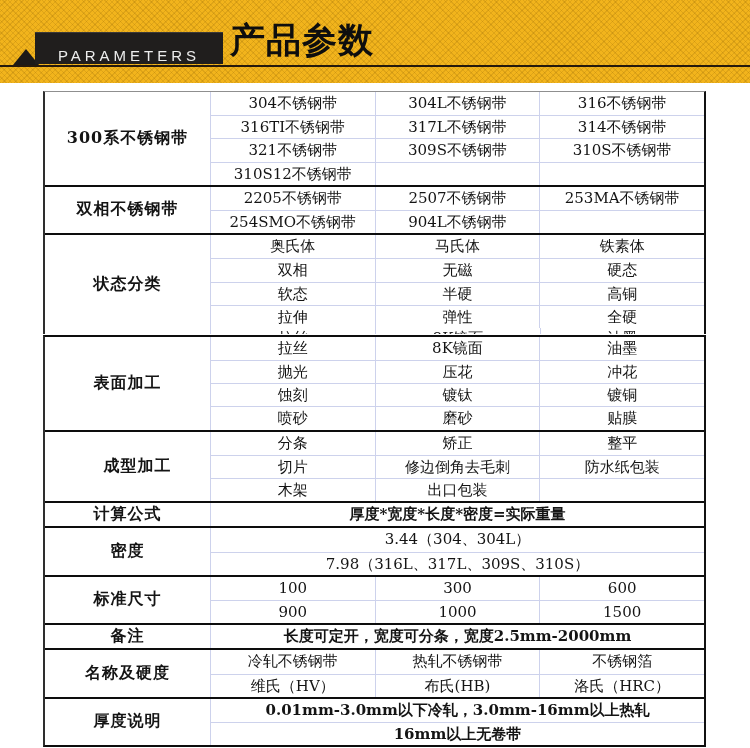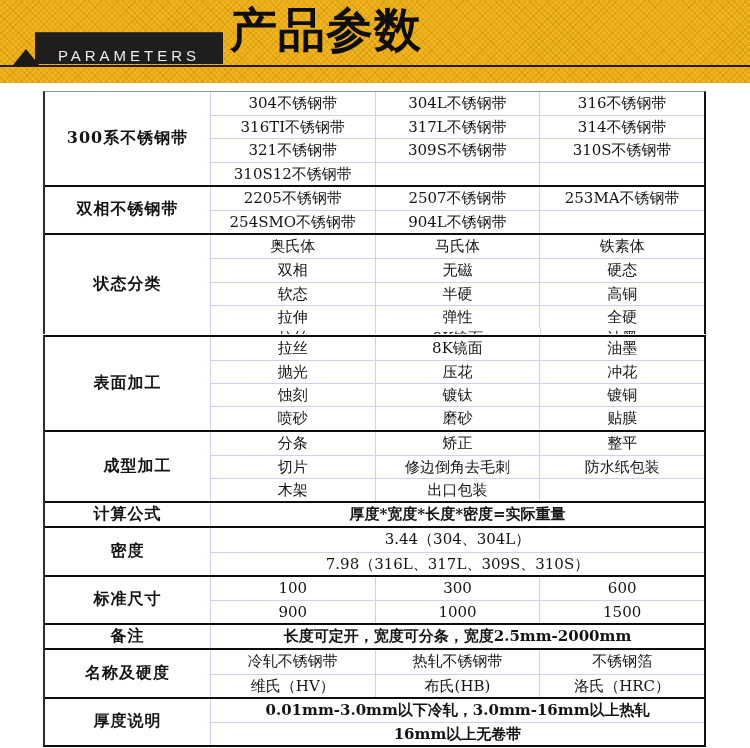--- a/index.html
+++ b/index.html
@@ -12,21 +12,21 @@
       repeating-linear-gradient(135deg, rgba(122,82,0,.16) 0 1px, transparent 1px 4px);}
   .header-line{position:absolute;left:0;top:65px;width:750px;height:2px;background:#261a0c;}
   .param-box{position:absolute;left:35px;top:32px;width:188px;height:32px;background:#201e1d;
     display:flex;align-items:flex-end;justify-content:center;
     color:#ededed;font-size:15px;letter-spacing:4px;
     font-family:"Liberation Sans","DejaVu Sans",sans-serif;
     box-shadow:inset 0 1px 0 rgba(255,255,255,.12);}
   .tri{position:absolute;left:13px;top:49px;width:0;height:0;
     border-left:13px solid transparent;border-right:13px solid transparent;
     border-bottom:16px solid #1c1a18;}
-  .page-title{position:absolute;left:230px;top:4px;font-size:47px;font-weight:900;
+  .page-title{position:absolute;left:230px;top:14px;font-size:35px;font-weight:900;
     color:#0e0e0e;letter-spacing:1px;line-height:52px;
     font-family:"Liberation Sans","DejaVu Sans",sans-serif;}
   
   :root{--rh:23.2px;--grid:#cdd2ec;--dark:#0d0d0d;}
   .tbl-wrap{margin:8px 0 0 43px;width:663px;font-size:15px;}
   .tbl-block{box-sizing:border-box;background:#fff;
     border-left:2px solid #2e2e2e;border-right:2px solid #111;}
   .b0{border-top:1px solid #8f8f8f;}
   .seam{height:1px;background:#ffffff;}
   .b1{border-top:2px solid var(--dark);border-bottom:2px solid var(--dark);}

